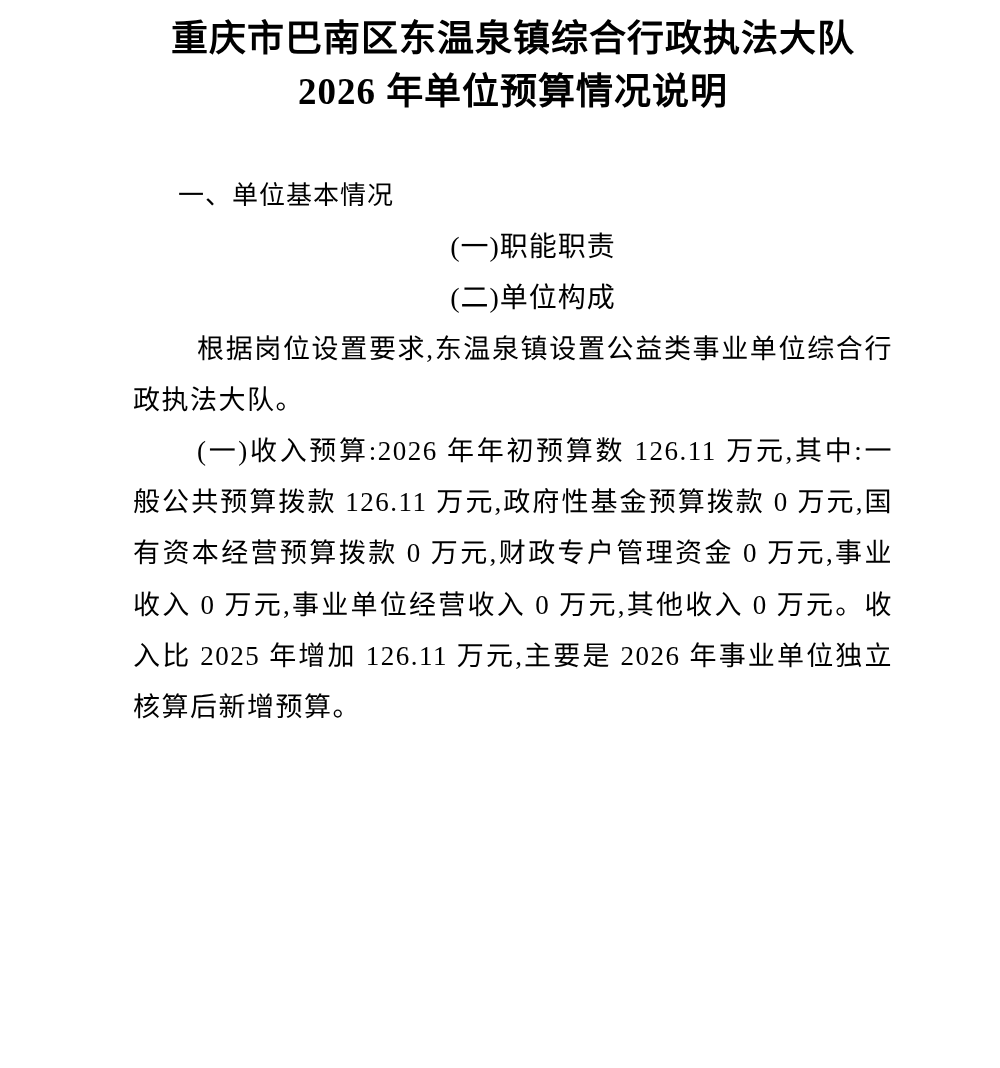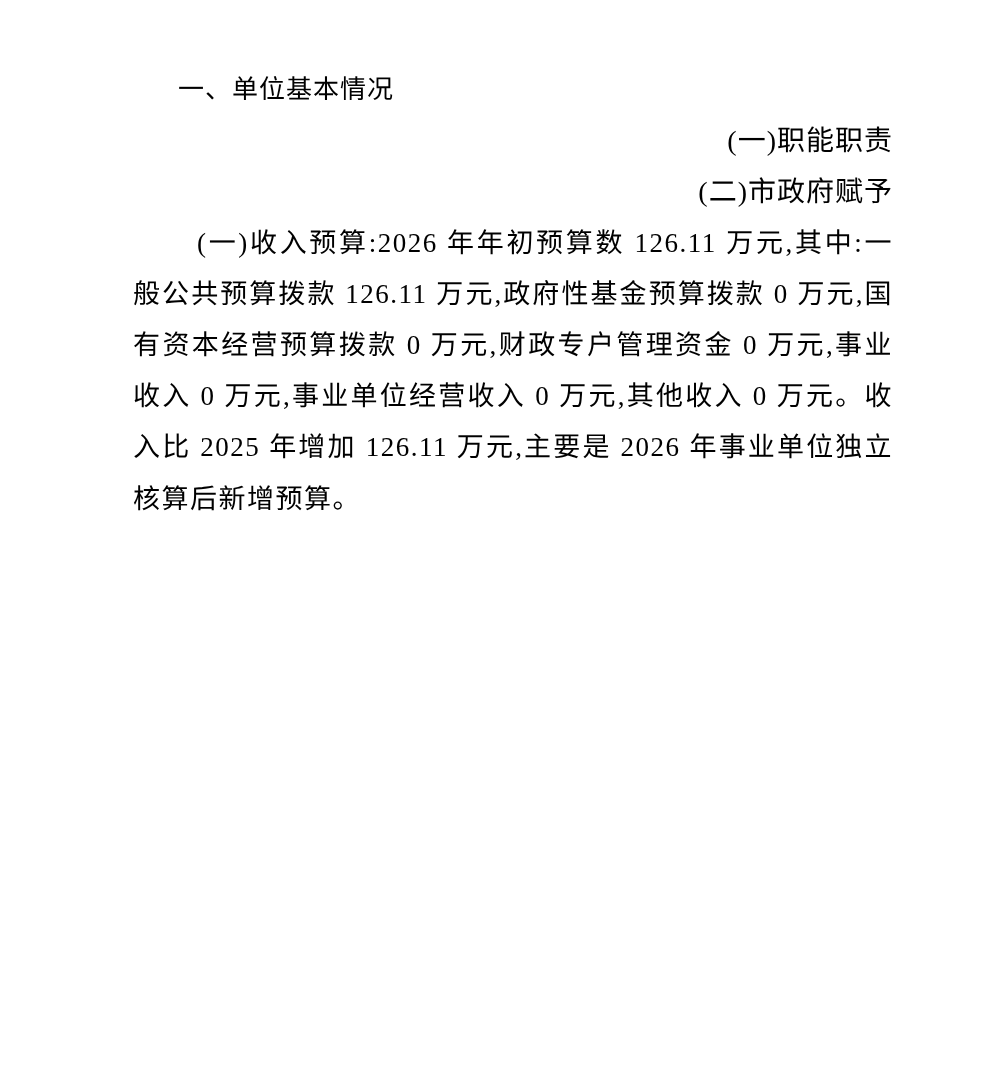--- a/index.html
+++ b/index.html
@@ -50,40 +50,45 @@
     letter-spacing: 1px;
     text-indent: 45px;
     text-align: left;
   }
   .sub-heading {
     
     font-family: "Liberation Serif", "DejaVu Serif", serif;
     font-size: 28px;
     letter-spacing: 1px;
     text-indent: 40px;
-    text-align: right;
+    text-align: center;
   }
   .paragraph {
     text-indent: 64px;
   }
 </style>
 </head>
 <body>
 
 <div class="page">
 
+  <h1 class="doc-title">
+    <span class="title-line">重庆市巴南区东温泉镇综合行政执法大队</span>
+    <span class="title-line">2026 年单位预算情况说明</span>
+  </h1>
 
   <div class="doc-body">
 
     <h2 class="section-heading">一、单位基本情况</h2>
 
     <h3 class="sub-heading">(一)职能职责</h3>
 
 
-    <h3 class="sub-heading">(二)市政府赋予</h3>
+    <h3 class="sub-heading">(二)单位构成</h3>
 
+    <p class="paragraph">根据岗位设置要求,东温泉镇设置公益类事业单位综合行政执法大队。</p>
 
 
     <p class="paragraph">(一)收入预算:2026 年年初预算数 126.11 万元,其中:一般公共预算拨款 126.11 万元,政府性基金预算拨款 0 万元,国有资本经营预算拨款 0 万元,财政专户管理资金 0 万元,事业收入 0 万元,事业单位经营收入 0 万元,其他收入 0 万元。收入比 2025 年增加 126.11 万元,主要是 2026 年事业单位独立核算后新增预算。</p>
 
   </div>
 
 </div>
 
 </body></html>

